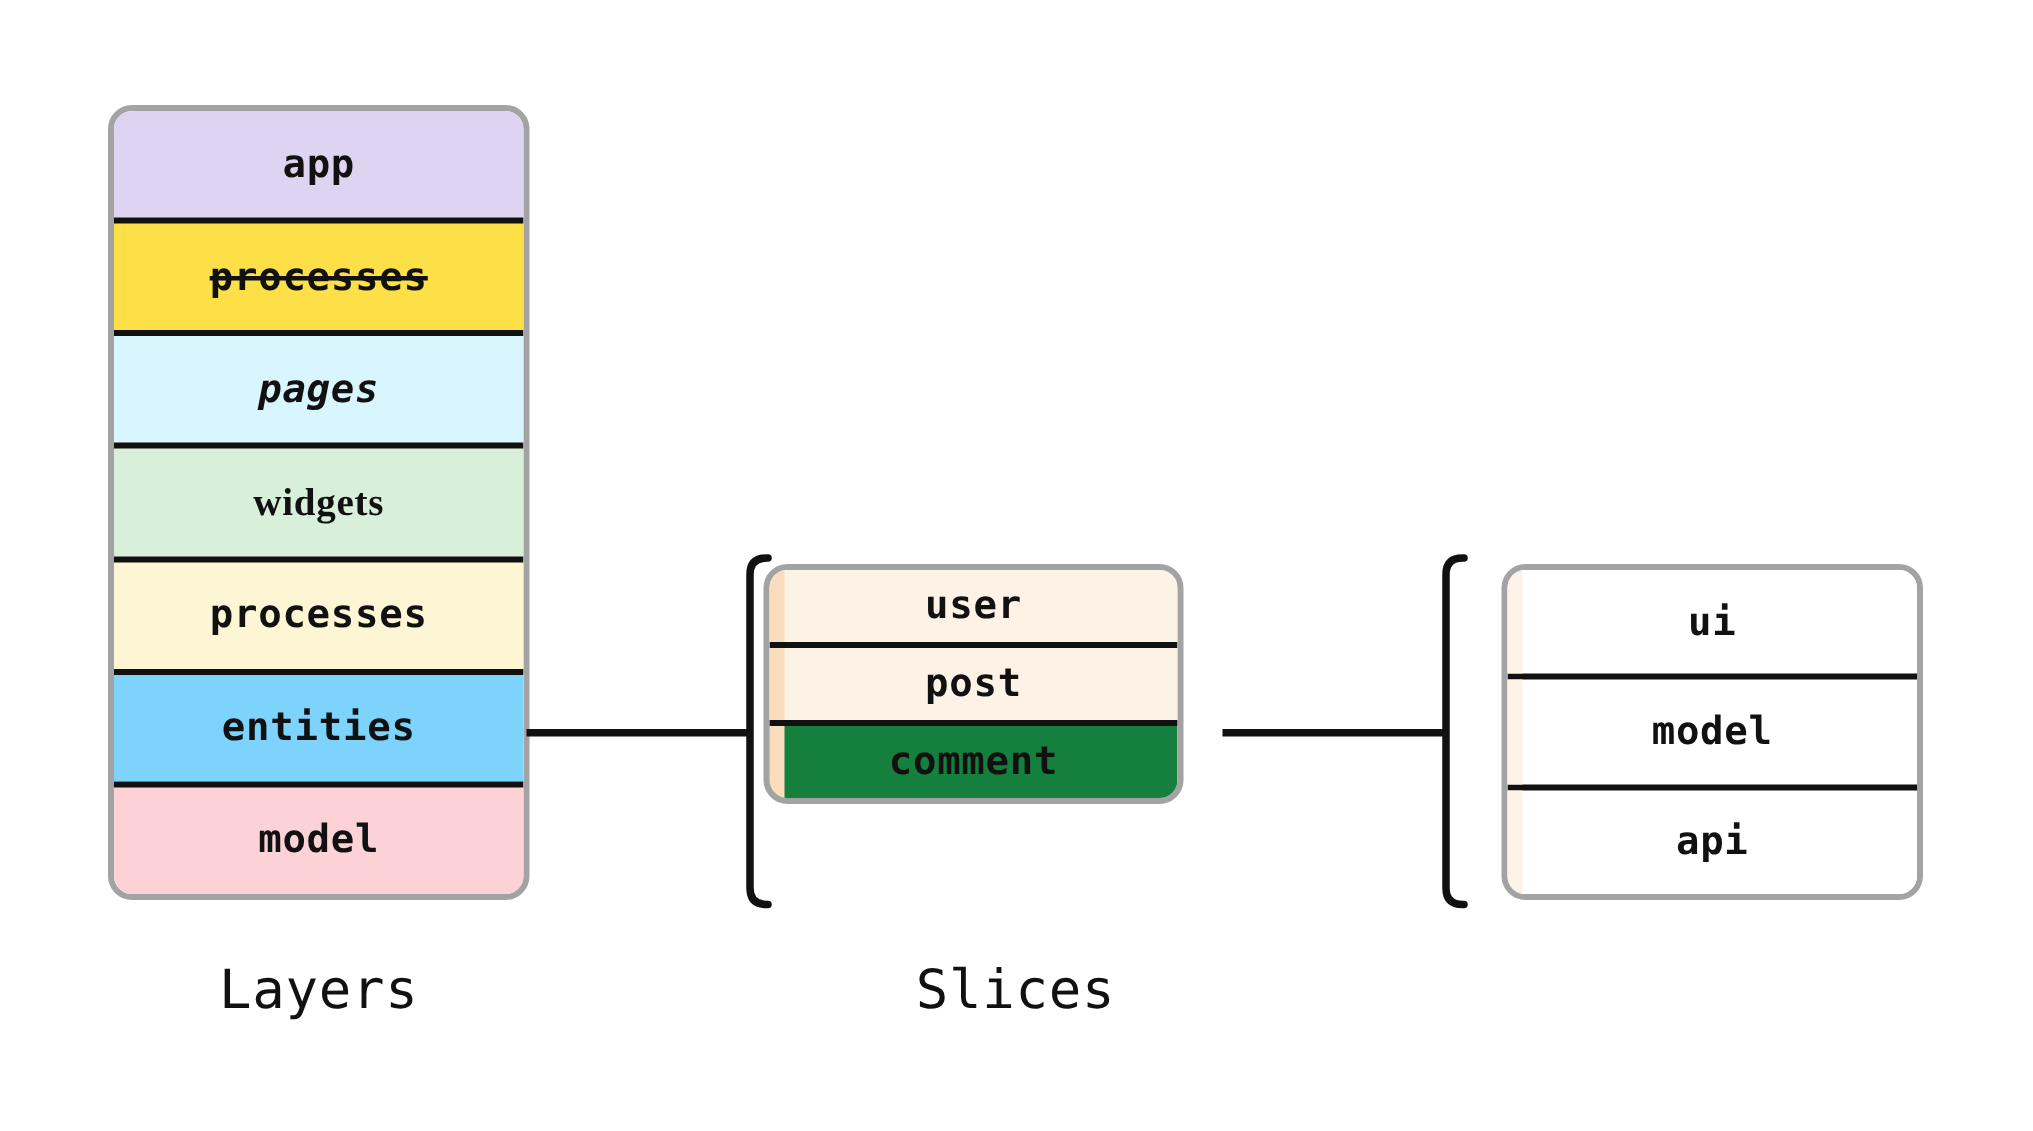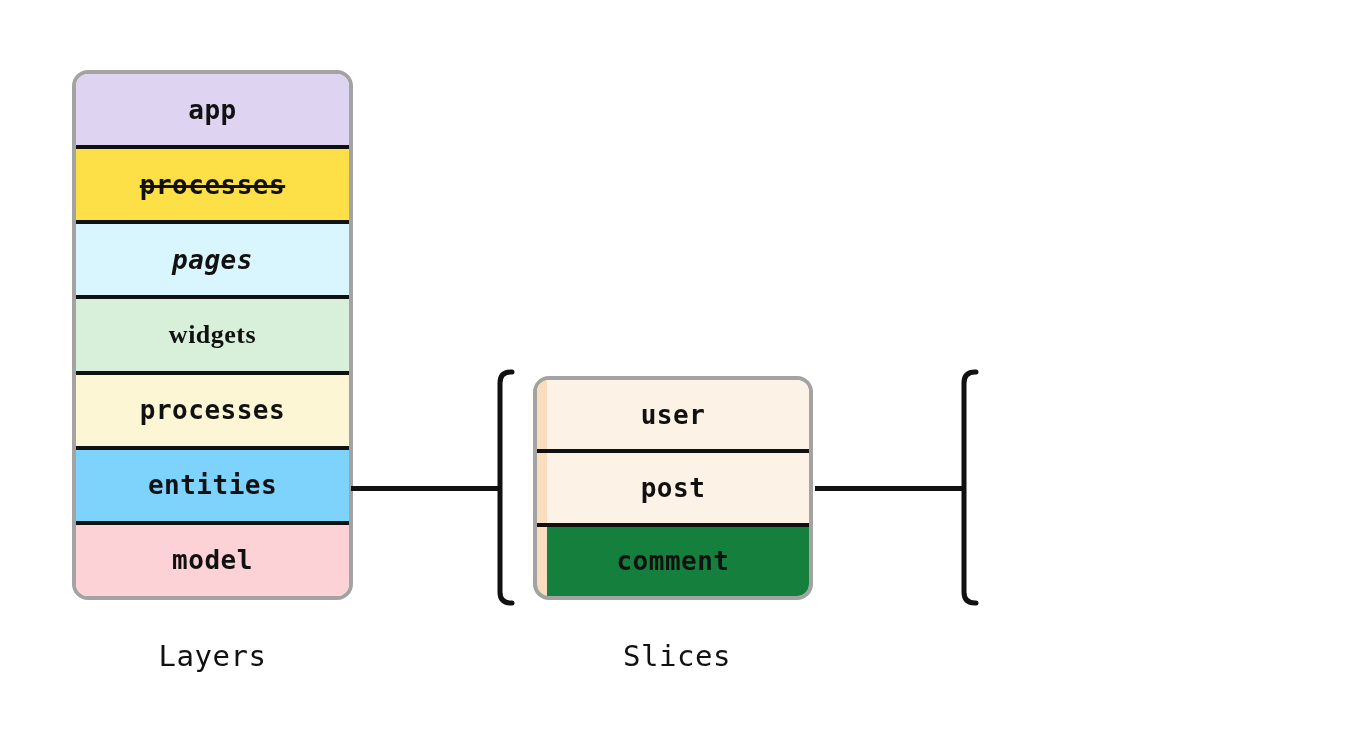--- a/index.html
+++ b/index.html
@@ -54,21 +54,21 @@
     position: absolute;
     left: 0;
     top: 0;
     bottom: 0;
     width: 10px;
     z-index: 1;
   }
 
   
   #layers-stack   { left: 72px;   top: 70px;  width: 281px; height: 530px; }
-  #slices-stack   { left: 533px;  top: 376px; width: 280px; height: 224px; }
+  #slices-stack   { left: 509px;  top: 376px; width: 280px; height: 160px; }
   #segments-stack { left: 1001px; top: 376px; width: 281px; height: 224px; }
 
   
   .connector {
     position: absolute;
     height: 5px;
     background: #111111;
   }
   #connector-layers-slices   { left: 351px; top: 486px; width: 151px; }
   #connector-slices-segments { left: 815px; top: 486px; width: 151px; }
@@ -81,21 +81,21 @@
     top: 369px;
   }
   #bracket-slices   { left: 497px; }
   #bracket-segments { left: 961px; }
   .bracket svg { display: block; }
 
   
   .caption {
     position: absolute;
     top: 641px;
-    font-size: 29px;
+    font-size: 36px;
     line-height: 1.1;
     text-align: center;
     letter-spacing: 0.5px;
   }
   #caption-layers   { left: 72px;   width: 281px; }
   #caption-slices   { left: 537px;  width: 280px; }
   #caption-segments { left: 1001px; width: 281px; }
 </style>
 </head>
 <body>
@@ -150,17 +150,31 @@
   </div>
 
   <div class="connector" id="connector-slices-segments"></div>
 
   <div class="bracket" id="bracket-segments">
     <svg width="18" height="237" viewBox="0 0 18 237" fill="none">
       <path d="M 15 3 L 14 3 Q 3 3 3 14 L 3 223 Q 3 234 14 234 L 15 234" stroke="#111111" stroke-width="5" stroke-linecap="round" fill="none"></path>
     </svg>
   </div>
 
+  <div class="stack" id="segments-stack">
+    <div class="row" style="background-color: rgb(255, 255, 255);">
+      <div class="strip" style="background-color: rgb(253, 243, 232);"></div>
+      <span class="row-label">ui</span>
+    </div>
+    <div class="row" style="background-color: rgb(255, 255, 255);">
+      <div class="strip" style="background-color: rgb(253, 243, 232);"></div>
+      <span class="row-label">model</span>
+    </div>
+    <div class="row" style="background-color: rgb(255, 255, 255);">
+      <div class="strip" style="background-color: rgb(253, 243, 232);"></div>
+      <span class="row-label">api</span>
+    </div>
+  </div>
 
   <div class="caption" id="caption-layers">Layers</div>
   <div class="caption" id="caption-slices">Slices</div>
 
 </div>
 
 </body></html>

